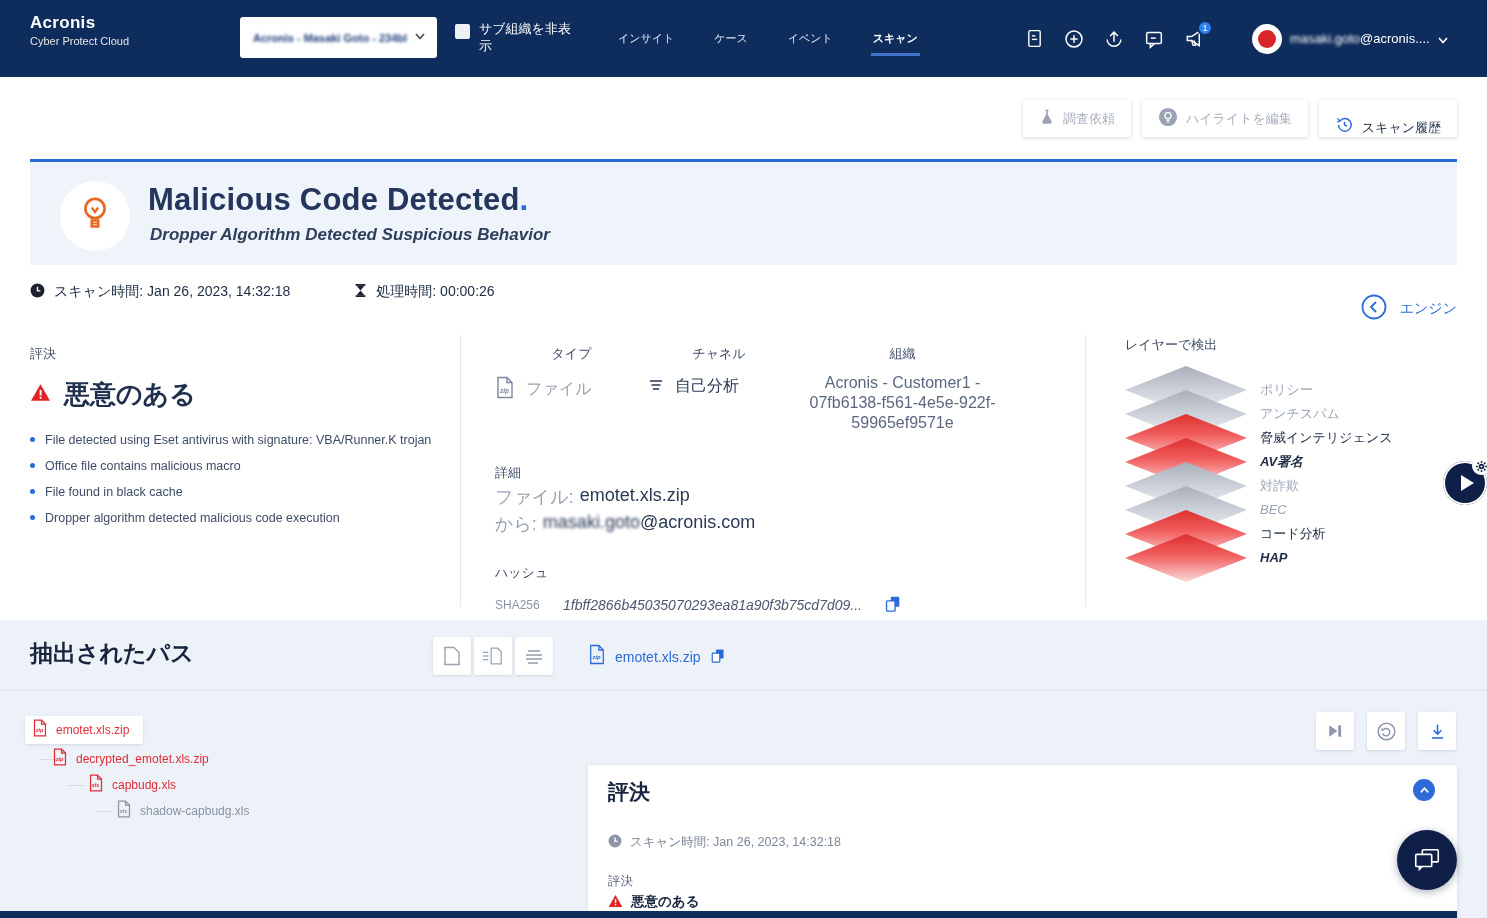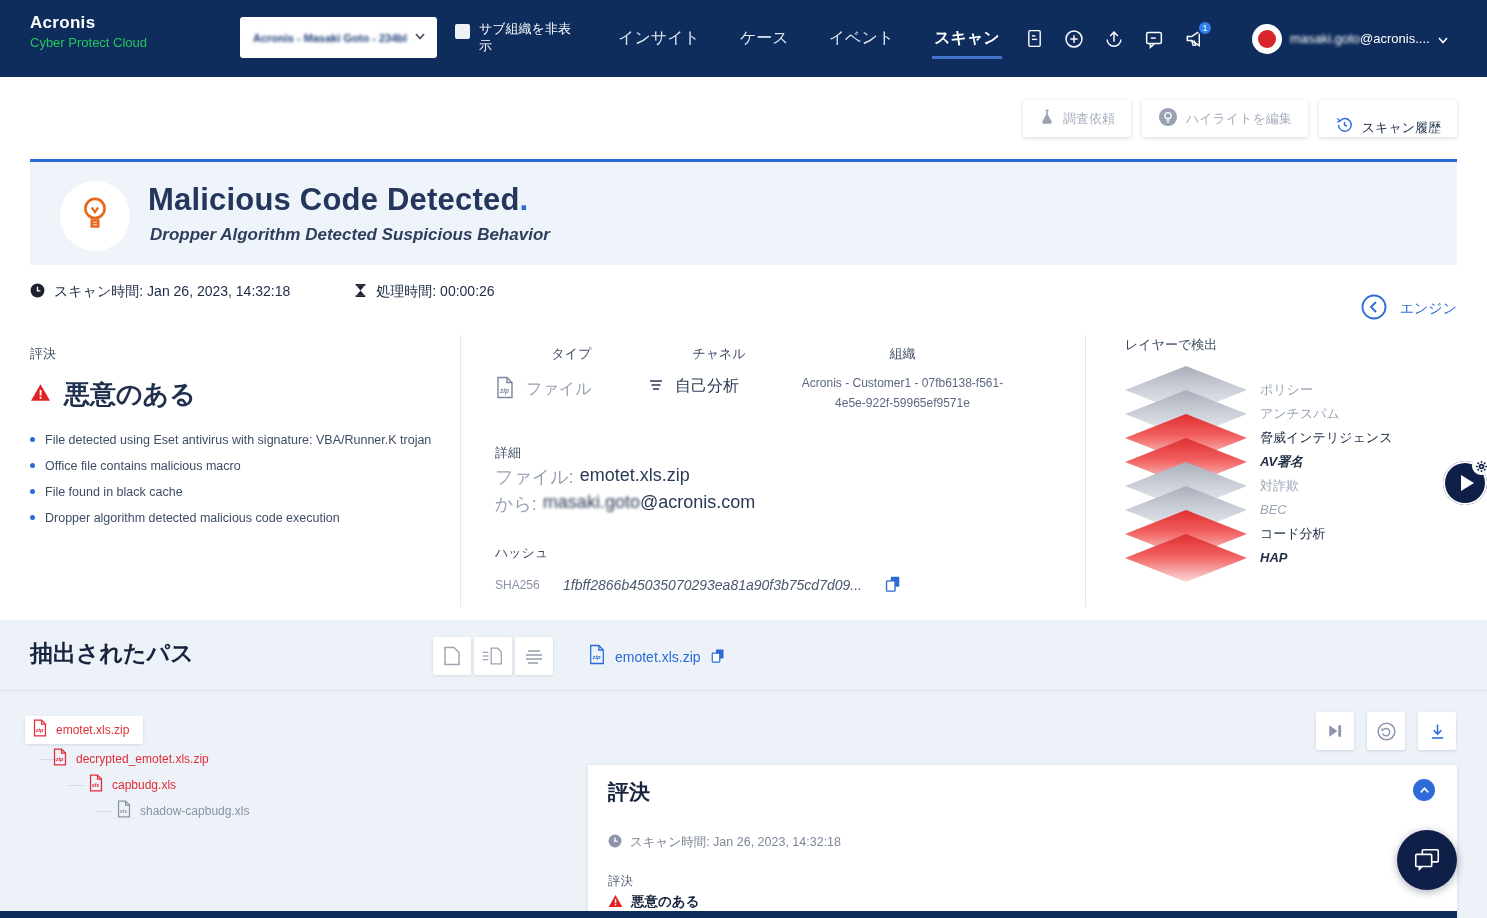--- a/index.html
+++ b/index.html
@@ -6,29 +6,29 @@
   html,body { width:1487px; height:918px; }
   body { font-family:"Liberation Sans", sans-serif; background:#fff; overflow:hidden; position:relative; }
   .abs { position:absolute; }
   .page { position:relative; width:1487px; height:918px; overflow:hidden; background:#fff; }
   .blur { filter:blur(1.6px); }
 
   
   .topbar { left:0; top:0; width:1487px; height:77px; background:#0f2d5c; }
   .logo { left:30px; top:13px; color:#fff; }
   .logo .l1 { font-size:17px; font-weight:700; letter-spacing:.3px; }
-  .logo .l2 { font-size:13px; font-weight:300; color:#22c55e; margin-top:2px; }
+  .logo .l2 { font-size:11px; font-weight:300; color:#e5e5e5; margin-top:2px; }
   .org-select { left:240px; top:17px; width:197px; height:41px; background:#fff; border-radius:3px;
     display:flex; align-items:center; padding:0 10px 0 13px; cursor:pointer; }
   .org-select .txt { font-size:11px; font-weight:700; color:#1d3f78; flex:1; white-space:nowrap; overflow:hidden; }
   .suborg { left:455px; top:20px; display:flex; }
   .suborg .box { width:15px; height:15px; background:#eef1f5; border-radius:2px; margin-top:4px; }
   .suborg .lbl { margin-left:9px; width:100px; font-size:13px; line-height:17px; color:#fff; }
   .nav { left:618px; top:0; height:77px; display:flex; align-items:center; gap:40px; }
-  .nav-item { position:relative; font-size:16px; color:#e4eaf4; cursor:pointer; white-space:nowrap; }
+  .nav-item { position:relative; font-size:11px; color:#e4eaf4; cursor:pointer; white-space:nowrap; }
   .nav-item.active { color:#fff; font-weight:700; }
   .nav-item.active::after { content:""; position:absolute; left:-2px; right:-2px; bottom:-10px; height:3px; background:#4272c9; }
   .tb-icons { left:1022px; top:0; height:77px; display:flex; align-items:center; gap:16px; }
   .tb-icon { width:24px; height:24px; position:relative; cursor:pointer; display:flex; align-items:center; justify-content:center; }
   .badge { position:absolute; top:-7px; right:-7px; width:16px; height:16px; background:#2f80ed; border-radius:50%;
     color:#fff; font-size:9px; display:flex; align-items:center; justify-content:center; border:2px solid #0f2d5c; }
   .avatar { left:1252px; top:24px; width:30px; height:30px; border-radius:50%; background:#fff;
     display:flex; align-items:center; justify-content:center; }
   .avatar .dot { width:18px; height:18px; border-radius:50%; background:#d8262c; }
   .user-email { left:1290px; top:31px; font-size:13px; color:#fff; white-space:nowrap; cursor:pointer; }
@@ -64,21 +64,21 @@
   .reasons { margin-top:20px; }
   .reason { display:flex; gap:10px; margin-bottom:9px; font-size:12.5px; color:#3e4c66; line-height:1.35; }
   .reason .b { width:5px; height:5px; border-radius:50%; background:#2b6bd8; margin-top:5px; flex:none; }
 
   .col-mid { left:495px; top:345px; width:565px; }
   .mid-top { display:flex;text-align:center; }
   .mid-top .c1 { width:153px; } .mid-top .c2 { width:142px; } .mid-top .c3 { width:225px; }
   .fv { display:flex; align-items:center; gap:11px; margin-top:13px; }
   .val-gray { font-size:16px; color:#98a1b3; }
   .val-dark { font-size:16px; color:#2a3a55; }
-  .org-val { margin-top:10px; font-size:12px; line-height:20px; color:#5b6880; }
+  .org-val { margin-top:10px; font-size:16px; line-height:20px; color:#5b6880; }
   .detail-lbl { margin-top:31px; }
   .kv { margin-top:3px; font-size:18px; display:flex; gap:6px; }
   .kv .k { color:#98a1b3; }
   .kv .v { color:#2a3a55; }
   .hash-lbl { margin-top:28px; }
   .hash-row { margin-top:12px; display:flex; align-items:center; }
   .hash-row .algo { font-size:12px; color:#8a93a5; width:68px; }
   .hash-row .hv { font-size:14px; color:#4a576e;font-style:italic; }
   .copy { margin-left:22px; cursor:pointer; }
 

